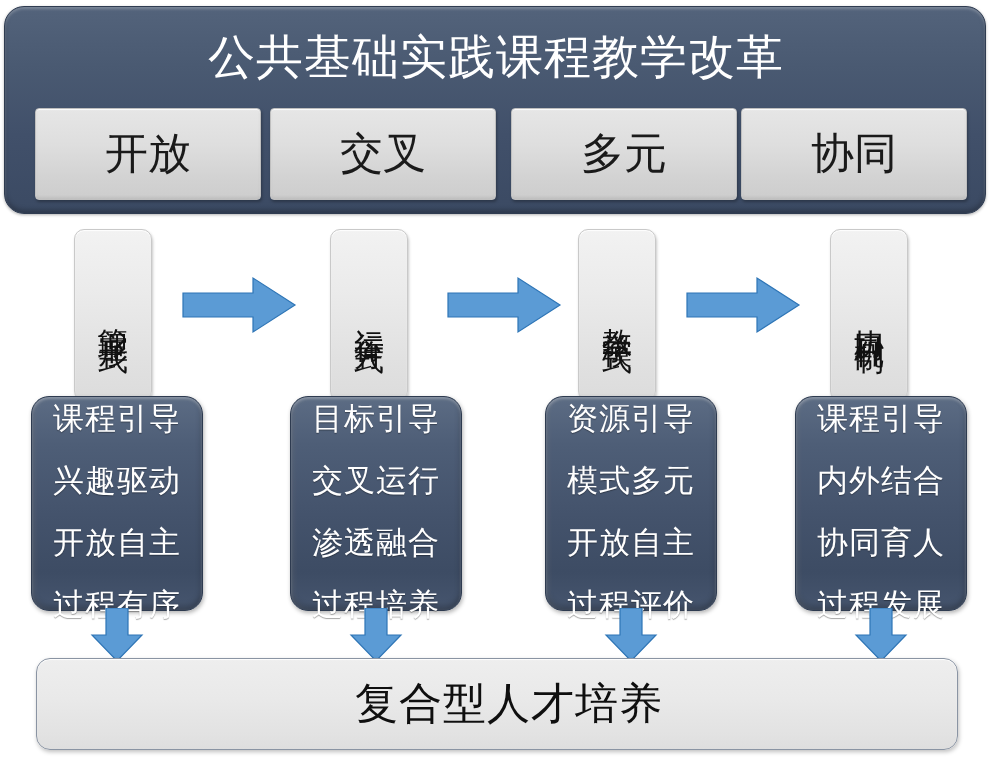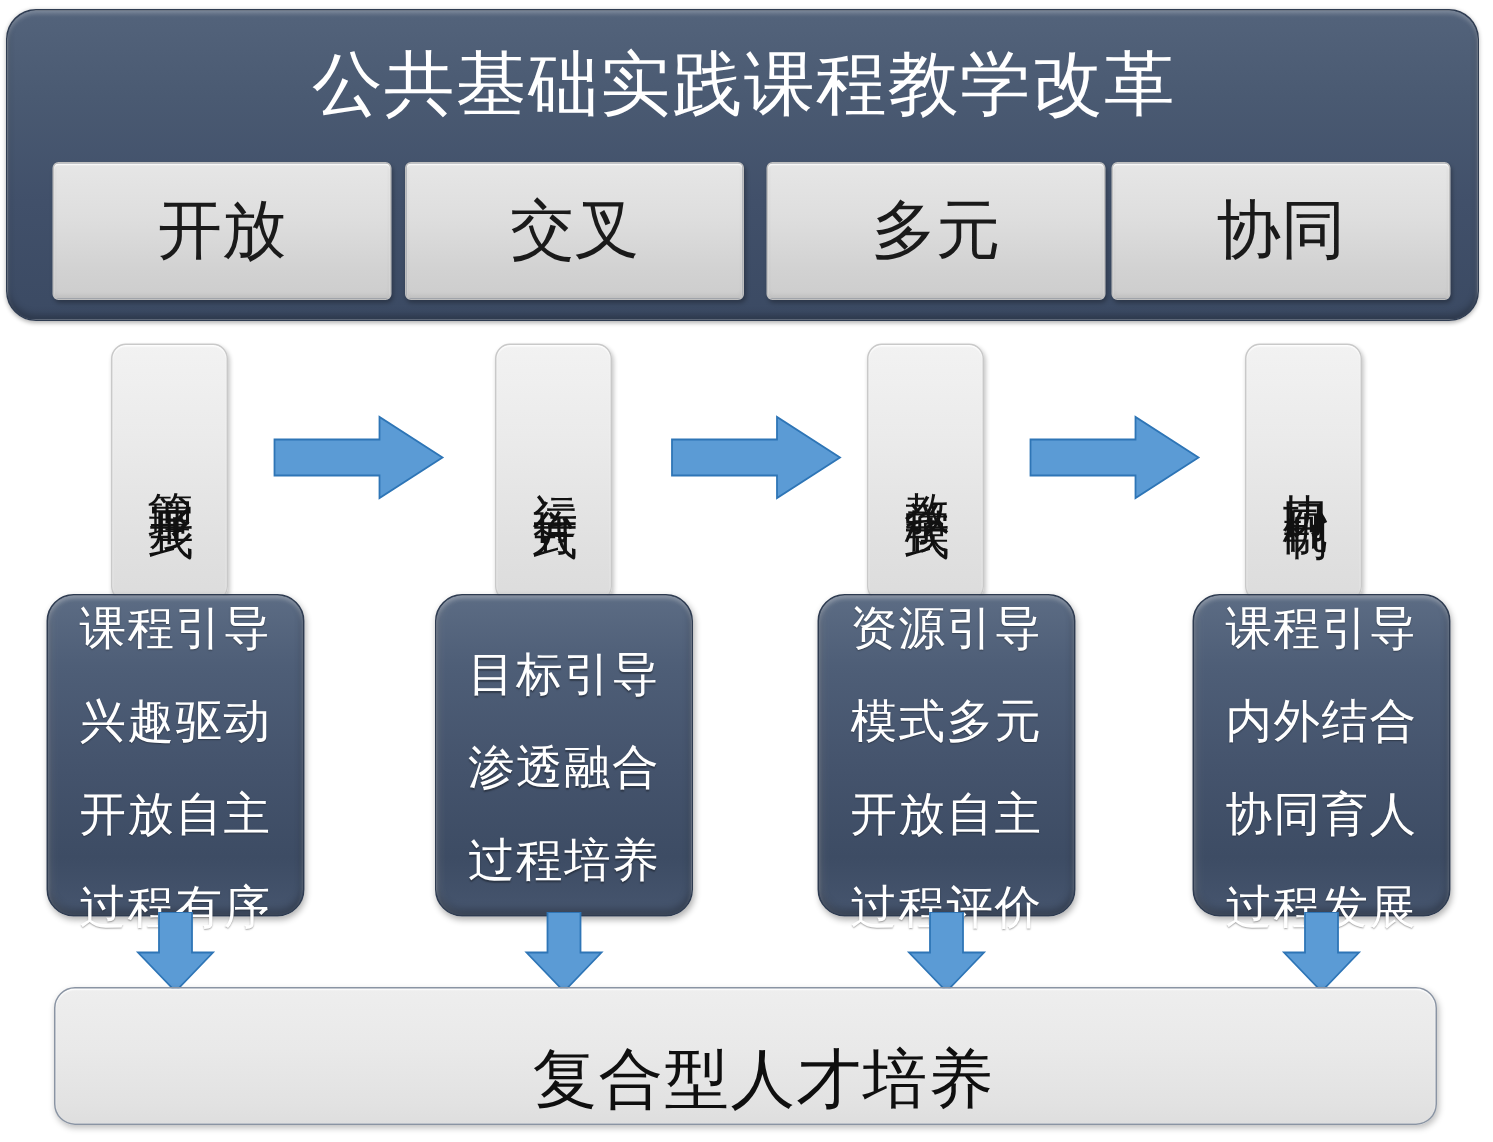--- a/index.html
+++ b/index.html
@@ -170,21 +170,21 @@
     top: 658px;
     width: 922px;
     height: 92px;
     box-sizing: border-box;
     border-radius: 14px;
     background: linear-gradient(180deg, #eeeeee 0%, #e9e9e9 45%, #e2e2e2 85%, #dedede 100%);
     border: 1px solid #8a94a3;
     box-shadow: inset 0 1px 1px rgba(255,255,255,0.95),
                 1px 2px 4px rgba(0,0,0,0.25);
     display: flex;
-    align-items: flex-end;
+    align-items: center;
     justify-content: center;
     color: #0f0f0f;
     font-size: 43px;
     letter-spacing: 1px;
     font-family: "Liberation Serif", "DejaVu Serif", serif;
     padding-left: 24px;
   }
 </style>
 </head>
 <body>
@@ -238,20 +238,21 @@
   </div>
 
   <div class="detail-box d0">
     <div class="line">课程引导</div>
     <div class="line">兴趣驱动</div>
     <div class="line">开放自主</div>
     <div class="line">过程有序</div>
   </div>
   <div class="detail-box d1">
     <div class="line">目标引导</div>
+    <div class="line">交叉运行</div>
     <div class="line">渗透融合</div>
     <div class="line">过程培养</div>
   </div>
   <div class="detail-box d2">
     <div class="line">资源引导</div>
     <div class="line">模式多元</div>
     <div class="line">开放自主</div>
     <div class="line">过程评价</div>
   </div>
   <div class="detail-box d3">

